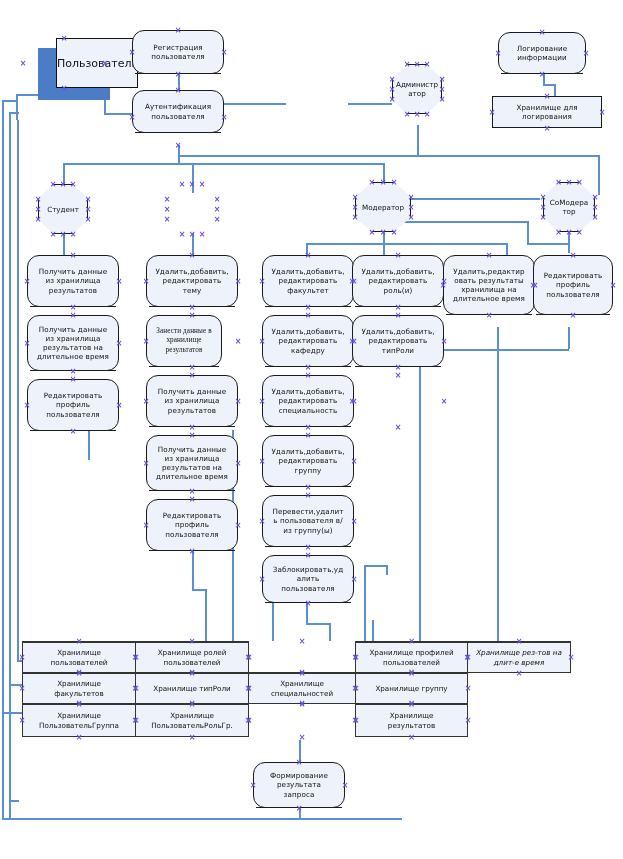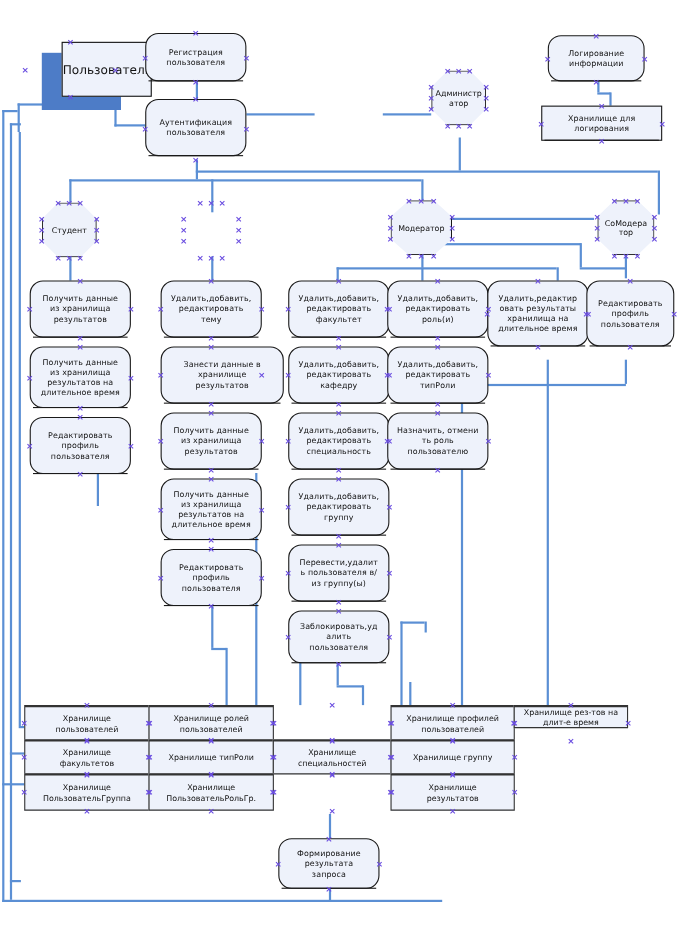--- a/index.html
+++ b/index.html
@@ -130,21 +130,21 @@
   <div class="ln lnv" style="left:372px;top:620px;height:21px;"></div>
 
   <div class="objshadow" style="left:38px;top:48px;width:72px;height:52px;"></div>
   <div class="objbox" style="left:23px;top:38px;width:82px;height:50px;">
     <span>Пользователь</span>
   </div>
 
   <div class="node usecase" style="left:132px;top:30px;width:92px;height:44px;">
     <span class="ml">Регистрация<br>пользователя</span>
   </div>
-  <div class="node usecase" style="left:132px;top:90px;width:92px;height:52px;">
+  <div class="node usecase" style="left:132px;top:90px;width:92px;height:43px;">
     <span class="ml">Аутентификация<br>пользователя</span>
   </div>
   <div class="node usecase" style="left:498px;top:32px;width:88px;height:42px;">
     <span class="ml">Логирование<br>информации</span>
   </div>
   <div class="node rect" style="left:492px;top:96px;width:110px;height:32px;">
     <span class="ml">Хранилище для<br>логирования</span>
   </div>
 
   <div class="octagon" style="left:392px;top:64px;width:50px;height:50px;">
@@ -166,21 +166,21 @@
   <div class="node usecase" style="left:27px;top:315px;width:92px;height:56px;">
     <span class="ml">Получить данные<br>из хранилища<br>результатов на<br>длительное время</span>
   </div>
   <div class="node usecase" style="left:27px;top:379px;width:92px;height:52px;">
     <span class="ml">Редактировать<br>профиль<br>пользователя</span>
   </div>
 
   <div class="node usecase" style="left:146px;top:255px;width:92px;height:52px;">
     <span class="ml">Удалить,добавить,<br>редактировать<br>тему</span>
   </div>
-  <div class="node usecase" style="left:146px;top:315px;width:112px;height:52px;">
+  <div class="node usecase" style="left:146px;top:315px;width:76px;height:52px;font-family:Liberation Serif, serif;">
     <span class="ml">Занести данные в<br>хранилище<br>результатов</span>
   </div>
   <div class="node usecase" style="left:146px;top:375px;width:92px;height:52px;">
     <span class="ml">Получить данные<br>из хранилища<br>результатов</span>
   </div>
   <div class="node usecase" style="left:146px;top:435px;width:92px;height:56px;">
     <span class="ml">Получить данные<br>из хранилища<br>результатов на<br>длительное время</span>
   </div>
   <div class="node usecase" style="left:146px;top:499px;width:92px;height:52px;">
     <span class="ml">Редактировать<br>профиль<br>пользователя</span>
@@ -204,41 +204,38 @@
   <div class="node usecase" style="left:262px;top:555px;width:92px;height:48px;">
     <span class="ml">Заблокировать,уд<br>алить<br>пользователя</span>
   </div>
 
   <div class="node usecase" style="left:352px;top:255px;width:92px;height:52px;">
     <span class="ml">Удалить,добавить,<br>редактировать<br>роль(и)</span>
   </div>
   <div class="node usecase" style="left:352px;top:315px;width:92px;height:52px;">
     <span class="ml">Удалить,добавить,<br>редактировать<br>типРоли</span>
   </div>
-  <div class="node usecase" style="left:352px;top:375px;width:92px;height:52px;">
-    <span class="ml">Назначить, отмени<br>ть роль<br>пользователю</span>
-  </div>
 
   <div class="node usecase" style="left:443px;top:255px;width:92px;height:60px;">
     <span class="ml">Удалить,редактир<br>овать результаты<br>хранилища на<br>длительное время</span>
   </div>
   <div class="node usecase" style="left:533px;top:255px;width:80px;height:60px;">
     <span class="ml">Редактировать<br>профиль<br>пользователя</span>
   </div>
 
   <div class="storecell" style="left:22px;top:641px;width:114px;height:32px;">
     <span class="ml">Хранилище<br>пользователей</span>
     </div>
   <div class="storecell" style="left:135px;top:641px;width:114px;height:32px;">
     <span class="ml">Хранилище ролей<br>пользователей</span>
     </div>
   <div class="storecell" style="left:355px;top:641px;width:113px;height:32px;">
     <span class="ml">Хранилище профилей<br>пользователей</span>
     </div>
-  <div class="storecell" style="left:467px;top:641px;width:104px;height:21px;">
+  <div class="storecell" style="left:467px;top:641px;width:104px;height:32px;font-style:italic;">
     <span class="ml">Хранилище рез-тов на<br>длит-е время</span>
     </div>
 
   <div class="storecell" style="left:22px;top:672px;width:114px;height:32px;">
     <span class="ml">Хранилище<br>факультетов</span>
     </div>
   <div class="storecell" style="left:135px;top:672px;width:114px;height:32px;">
     <span class="ml">Хранилище типРоли</span>
     </div>
   <div class="storecell" style="left:248px;top:672px;width:108px;height:32px;">

